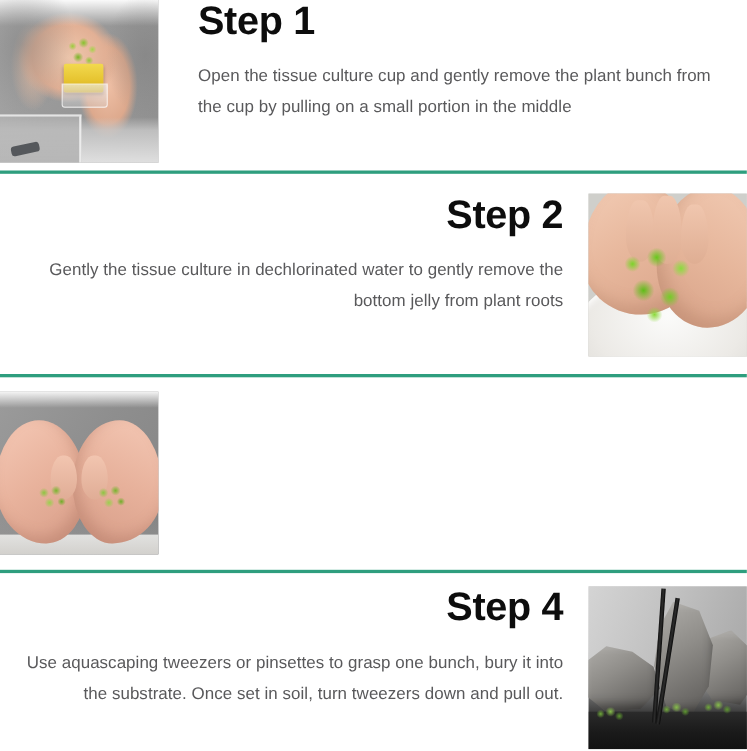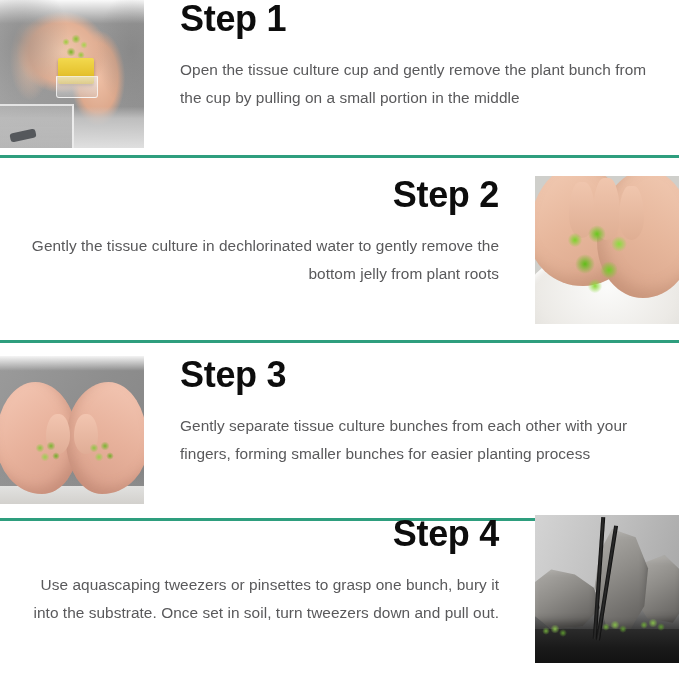--- a/index.html
+++ b/index.html
@@ -219,21 +219,21 @@
   .photo-scape .sp-1 { left: 6px;  width: 28px; }
   .photo-scape .sp-2 { left: 66px; width: 30px; bottom: 24px; }
   .photo-scape .sp-3 { right: 6px; width: 34px; bottom: 26px; }
 
   
   .copy {
     flex: 1 1 auto;
     padding: 0 0 0 0;
   }
   .copy.align-left  { text-align: left;  padding-left: 36px;  padding-right: 14px; }
-  .copy.align-right { text-align: right; padding-right: 36px; padding-left: 14px; }
+  .copy.align-right { text-align: right; padding-right: 23px; padding-left: 14px; }
 
   .step-title {
     font-size: 36px;
     font-weight: bold;
     color: #0d0d0d;
     letter-spacing: -0.3px;
     line-height: 1.05;
   }
 
   .step-body {
@@ -297,29 +297,25 @@
   <div class="step-row img-left" style="top:356px;">
     <div class="photo photo-separate">
       <div class="bowl-rim"></div>
       <div class="hand-a"></div>
       <div class="hand-b"></div>
       <div class="thumb thumb-l"></div>
       <div class="thumb thumb-r"></div>
       <div class="bunch bunch-l"></div>
       <div class="bunch bunch-r"></div>
     </div>
-    <div class="copy align-left">
-      <div class="step-title">Step 3</div>
-      <p class="step-body" style="margin-top:18px;">Gently separate tissue culture bunches from each other with your fingers, forming smaller bunches for easier planting process</p>
-    </div>
   </div>
 
   <div class="divider" style="top:518px;"></div>
 
-  <div class="step-row img-right" style="top:515px;">
+  <div class="step-row img-right" style="top:533px;">
     <div class="photo photo-scape">
       <div class="bg-wall"></div>
       <div class="rock rock-1"></div>
       <div class="rock rock-3"></div>
       <div class="rock rock-2"></div>
       <div class="substrate"></div>
       <div class="sprout sp-1"></div>
       <div class="sprout sp-2"></div>
       <div class="sprout sp-3"></div>
       <div class="tweezer tw-1"></div>

